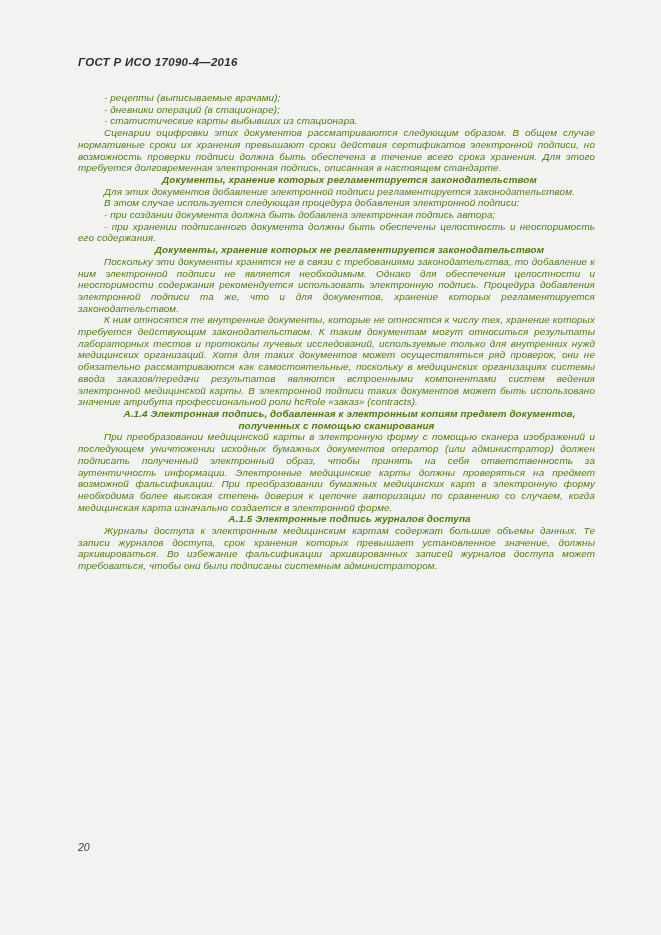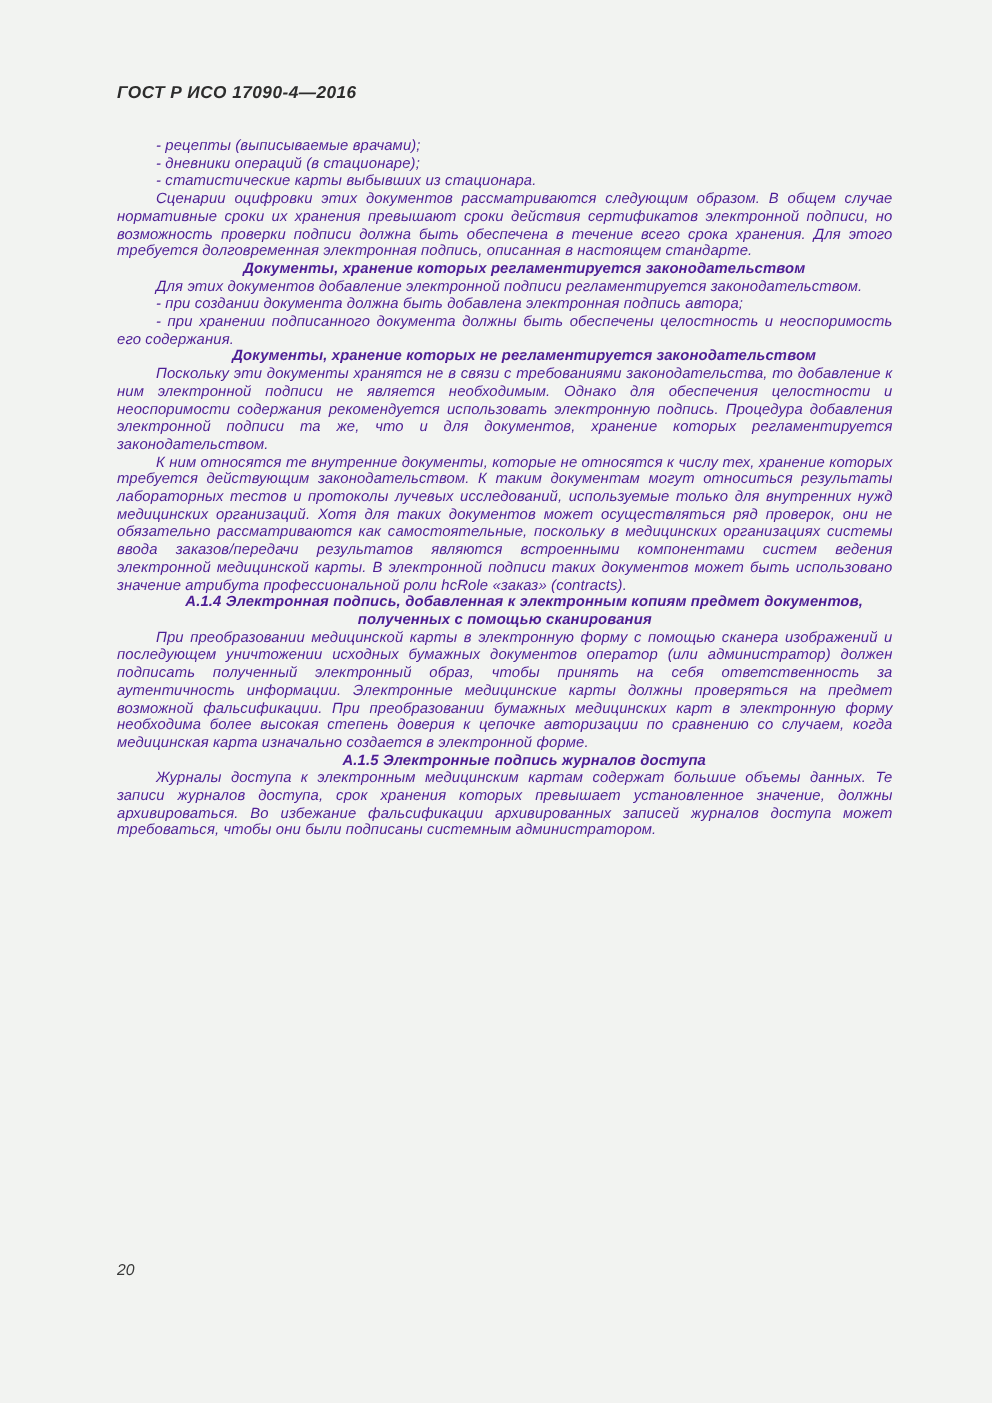--- a/index.html
+++ b/index.html
@@ -21,21 +21,21 @@
     width: 517px;
     font-size: 11.5px;
     font-weight: bold;
     color: #2c2c2c;
     letter-spacing: 0.3px;
   }
   .content {
     position: absolute;
     left: 78px; top: 92px;
     width: 517px;
-    color: #4c1d95;
+    color: #4d7c0f;
   }
   .block {
     font-size: 9.9px;
     line-height: 11.7px;
     text-align: justify;
     text-indent: 26px;
     margin: 0;
     letter-spacing: 0.1px;
   }
   .block.heading { font-weight: bold; text-align: center; }
@@ -54,20 +54,21 @@
 
   <div class="doc-header">ГОСТ Р ИСО 17090-4—2016</div>
 
   <div class="content">
     <p class="block list-item">- рецепты (выписываемые врачами);</p>
     <p class="block list-item">- дневники операций (в стационаре);</p>
     <p class="block list-item">- статистические карты выбывших из стационара.</p>
     <p class="block">Сценарии оцифровки этих документов рассматриваются следующим образом. В общем случае нормативные сроки их хранения превышают сроки действия сертификатов электронной подписи, но возможность проверки подписи должна быть обеспечена в течение всего срока хранения. Для этого требуется долговременная электронная подпись, описанная в настоящем стандарте.</p>
     <p class="block heading">Документы, хранение которых регламентируется законодательством</p>
     <p class="block">Для этих документов добавление электронной подписи регламентируется законодательством.</p>
+    <p class="block">В этом случае используется следующая процедура добавления электронной подписи:</p>
     <p class="block list-item">- при создании документа должна быть добавлена электронная подпись автора;</p>
     <p class="block">- при хранении подписанного документа должны быть обеспечены целостность и неоспоримость его содержания.</p>
     <p class="block heading">Документы, хранение которых не регламентируется законодательством</p>
     <p class="block">Поскольку эти документы хранятся не в связи с требованиями законодательства, то добавление к ним электронной подписи не является необходимым. Однако для обеспечения целостности и неоспоримости содержания рекомендуется использовать электронную подпись. Процедура добавления электронной подписи та же, что и для документов, хранение которых регламентируется законодательством.</p>
     <p class="block">К ним относятся те внутренние документы, которые не относятся к числу тех, хранение которых требуется действующим законодательством. К таким документам могут относиться результаты лабораторных тестов и протоколы лучевых исследований, используемые только для внутренних нужд медицинских организаций. Хотя для таких документов может осуществляться ряд проверок, они не обязательно рассматриваются как самостоятельные, поскольку в медицинских организациях системы ввода заказов/передачи результатов являются встроенными компонентами систем ведения электронной медицинской карты. В электронной подписи таких документов может быть использовано значение атрибута профессиональной роли hcRole «заказ» (contracts).</p>
     <p class="block heading">А.1.4 Электронная подпись, добавленная к электронным копиям предмет документов, полученных с помощью сканирования</p>
     <p class="block">При преобразовании медицинской карты в электронную форму с помощью сканера изображений и последующем уничтожении исходных бумажных документов оператор (или администратор) должен подписать полученный электронный образ, чтобы принять на себя ответственность за аутентичность информации. Электронные медицинские карты должны проверяться на предмет возможной фальсификации. При преобразовании бумажных медицинских карт в электронную форму необходима более высокая степень доверия к цепочке авторизации по сравнению со случаем, когда медицинская карта изначально создается в электронной форме.</p>
     <p class="block heading">А.1.5 Электронные подпись журналов доступа</p>
     <p class="block">Журналы доступа к электронным медицинским картам содержат большие объемы данных. Те записи журналов доступа, срок хранения которых превышает установленное значение, должны архивироваться. Во избежание фальсификации архивированных записей журналов доступа может требоваться, чтобы они были подписаны системным администратором.</p>
   </div>

